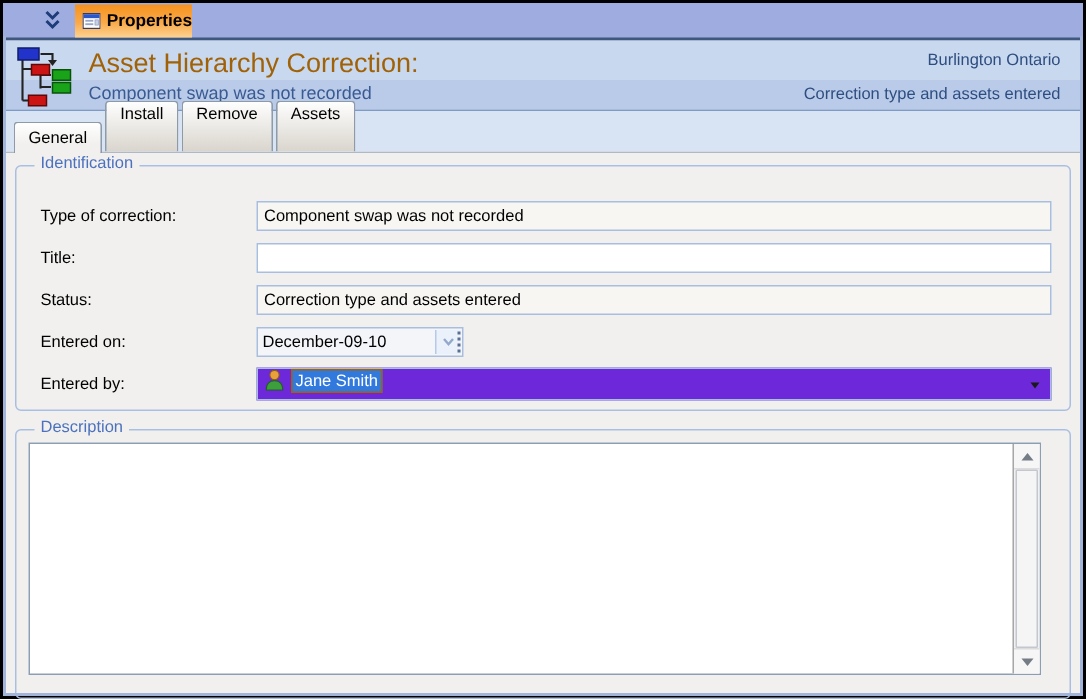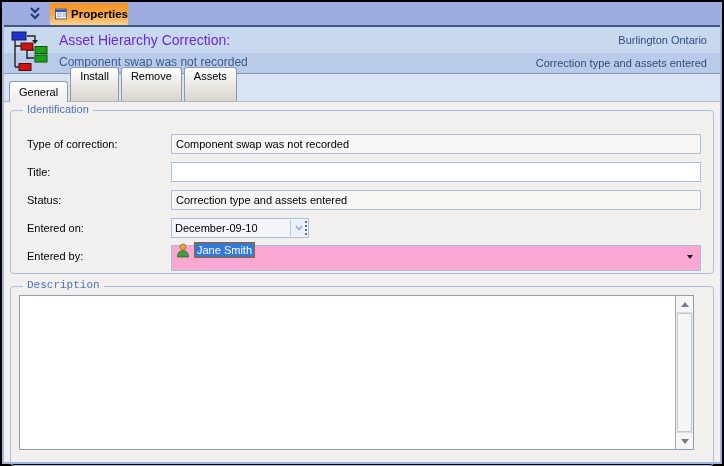--- a/index.html
+++ b/index.html
@@ -18,21 +18,21 @@
         display:flex;align-items:center;padding-left:5px;box-sizing:border-box;}
   .ptab .lbl{font-size:11.5px;font-weight:bold;color:#000;margin-left:4px;}
 
   
   .hdr{position:absolute;left:0;right:0;top:25px;height:53px;}
   .hdr .band1{position:absolute;left:0;right:0;top:0;height:26px;background:#C8D8EF;}
   .hdr .band2{position:absolute;left:0;right:0;top:26px;height:20px;background:#B9CBE9;}
   .hdr .rule{position:absolute;left:0;right:0;top:46px;height:1px;background:#7E9BC8;}
   .hdr .strip{position:absolute;left:0;right:0;top:47px;height:6px;background:#D8E3F3;}
   .hdr-icon{position:absolute;left:8px;top:3px;}
-  .hdr-title{position:absolute;left:57px;top:5px;font-size:14px;color:#6d28d9;}
+  .hdr-title{position:absolute;left:57px;top:5px;font-size:18px;color:#a16207;}
   .hdr-sub{position:absolute;left:57px;top:28px;font-size:12px;color:#3A5A92;}
   .hdr-loc{position:absolute;right:15px;top:7px;font-size:11px;color:#2E4E80;text-align:right;}
   .hdr-status{position:absolute;right:15px;top:30px;font-size:11px;color:#2E4E80;}
 
   
   .tabstrip{position:absolute;left:0;right:0;top:78px;height:21px;background:#D8E3F3;display:flex;align-items:flex-end;padding-left:7px;z-index:5;}
   .tab{position:relative;box-sizing:border-box;border:1px solid #8E9AA6;border-bottom:none;
        border-radius:3px 3px 0 0;background:linear-gradient(#FEFEFE,#D9D5CD);
        height:34px;line-height:17px;padding:0 9px;font-size:11px;color:#000;margin-right:2px;cursor:pointer;}
   .tab.active{height:21px;line-height:20px;background:linear-gradient(#FFFFFF,#F1F0EE 70%);
@@ -54,21 +54,21 @@
   .datebtn{position:absolute;right:1px;top:1px;bottom:1px;width:16px;background:#EAF1FB;border-left:1px solid #B5C9E8;
            display:flex;align-items:center;justify-content:center;cursor:pointer;}
   .dots{position:absolute;width:2px;border-left:2px dotted #5A6E93;height:14px;}
   .timebox{position:absolute;box-sizing:border-box;height:20px;border:1px solid #A8BEDF;background:#F3F5F9;
            font-size:11px;line-height:18px;padding:0 3px;}
   .spin{position:absolute;right:1px;top:1px;bottom:1px;width:13px;display:flex;flex-direction:column;}
   .spinbtn{flex:1;background:#F0F1F4;border:1px solid #C9CFDA;box-sizing:border-box;display:flex;align-items:center;justify-content:center;cursor:pointer;}
   .spinbtn + .spinbtn{border-top:none;}
 
   
-  .combo{position:absolute;box-sizing:border-box;height:22px;border:1px solid #A8BEDF;background:#f9a8d4;display:flex;align-items:flex-end;padding:12px 4px;cursor:pointer;}
+  .combo{position:absolute;box-sizing:border-box;height:22px;border:1px solid #A8BEDF;background:#6d28d9;display:flex;align-items:flex-start;padding:0 4px;cursor:pointer;}
   .sel{margin-left:4px;font-size:11px;color:#fff;background:#3279DD;border:1px solid #A66000;padding:0 2px;line-height:14px;}
   .combo-arrow{position:absolute;right:7px;top:9px;width:0;height:0;
                border-left:3.5px solid transparent;border-right:3.5px solid transparent;border-top:4px solid #1A1A1A;}
 
   
   .descarea{position:absolute;background:#fff;border:1px solid #8C9EB4;box-sizing:border-box;font-size:11px;padding:2px 4px;color:#000;}
   .sbar{position:absolute;right:0;top:0;bottom:0;width:17px;background:#F1F1F1;border-left:1px solid #A7A7A7;}
   .sbtn{position:absolute;left:0;right:0;height:16px;background:#F6F6F6;display:flex;align-items:center;justify-content:center;cursor:pointer;}
   .sbtn.up{top:0;border-bottom:1px solid #DCDCDC;}
   .sbtn.down{bottom:0;border-top:1px solid #DCDCDC;}
@@ -162,21 +162,21 @@
       <div class="combo" style="left:160px;top:134px;width:530px;">
         <svg width="14" height="15" viewBox="0 0 14 15">
           <circle cx="7" cy="4" r="3.1" fill="#E9A13B" stroke="#8F5E12" stroke-width="0.7"></circle>
           <path d="M1.5 14 q0 -6.2 5.5 -6.2 q5.5 0 5.5 6.2 z" fill="#3C9E3C" stroke="#1F5F1F" stroke-width="0.7"></path>
         </svg>
         <span class="sel">Jane Smith</span>
         <span class="combo-arrow"></span>
       </div>
     </div>
 
-    <div class="group" style="left:8px;right:8px;top:184px;height:180px;font-family:Liberation Mono, monospace;">
+    <div class="group" style="left:8px;right:8px;top:184px;height:180px;">
       <span class="legend">Description</span>
       <div class="descarea" style="left:8px;top:8px;width:675px;height:155px;">
         <span></span>
         <div class="sbar">
           <div class="sbtn up">
               <span class="tri-up"></span>
             </div>
           <div class="sthumb"></div>
           <div class="sbtn down">
               <span class="tri-down"></span>

